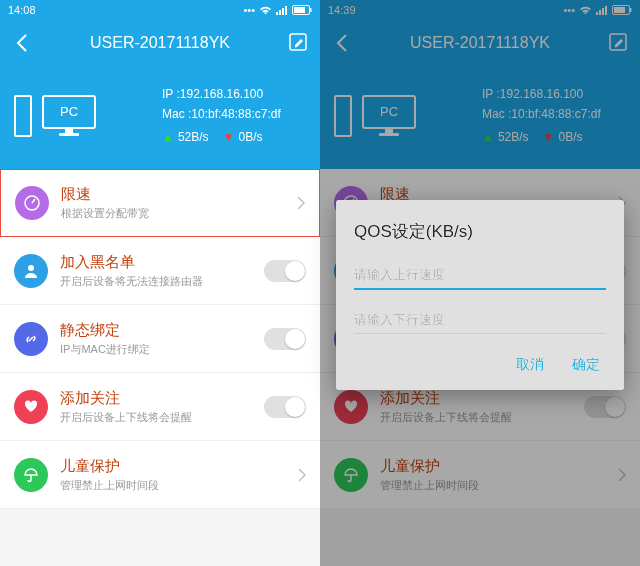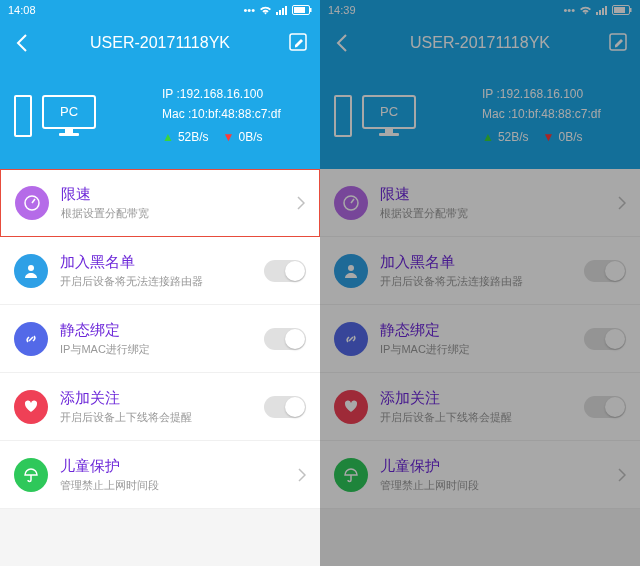--- a/index.html
+++ b/index.html
@@ -29,21 +29,21 @@
   .list { background: #fff; }
   .list-item { display: flex; align-items: center; padding: 14px 14px; border-bottom: 1px solid #f0f0f0; min-height: 68px; position: relative; }
   .list-item.highlighted { border: 1px solid #e74c3c; }
   .icon-circle { width: 34px; height: 34px; border-radius: 50%; display: flex; align-items: center; justify-content: center; color: #fff; flex-shrink: 0; margin-right: 12px; }
   .ic-purple { background: #b56be8; }
   .ic-blue { background: #2ea0e6; }
   .ic-indigo { background: #5369e8; }
   .ic-red { background: #ef4056; }
   .ic-green { background: #2ec85a; }
   .item-text { flex: 1; }
-  .item-title { font-size: 15px; color: #6d28d9; }
+  .item-title { font-size: 15px; color: #c2410c; }
   .item-sub { font-size: 11px; color: #999; margin-top: 2px; }
   .chevron { color: #c0c0c0; }
   .toggle { width: 42px; height: 22px; border-radius: 11px; background: #e0e0e0; position: relative; flex-shrink: 0; }
   .toggle::after { content: ""; position: absolute; width: 20px; height: 20px; background: #fff; border-radius: 50%; top: 1px; right: 1px; box-shadow: 0 1px 2px rgba(0,0,0,0.2); }
   
   .dialog { position: absolute; z-index: 10; left: 16px; right: 16px; top: 200px; background: #fff; border-radius: 3px; padding: 20px 18px 8px; box-shadow: 0 6px 24px rgba(0,0,0,0.35); }
   .dialog-title { font-size: 17px; font-weight: 500; color: #222; margin-bottom: 18px; }
   .dialog-input { width: 100%; border: none; border-bottom: 2px solid #1ea8e8; padding: 6px 0; font-size: 13px; color: #333; outline: none; margin-bottom: 16px; background: transparent; }
   .dialog-input.inactive { border-bottom: 1px solid #ccc; }
   .dialog-input::placeholder { color: #aaa; }
@@ -324,13 +324,22 @@
       <span class="chevron">
           <svg width="8" height="14" viewBox="0 0 8 14">
             <path d="M1 1l6 6-6 6" stroke="#c0c0c0" stroke-width="1.5" fill="none"></path>
           </svg>
         </span>
     </div>
   </div>
 
   <div class="overlay-dim"></div>
 
+  <div class="dialog" style="filter:brightness(1.14)">
+    <div class="dialog-title">QOS设定(KB/s)</div>
+    <input class="dialog-input" placeholder="请输入上行速度" style="">
+    <input class="dialog-input inactive" placeholder="请输入下行速度" style="">
+    <div class="dialog-actions">
+      <button class="dialog-btn">取消</button>
+      <button class="dialog-btn">确定</button>
+    </div>
+  </div>
 </div>
 
 </body></html>

